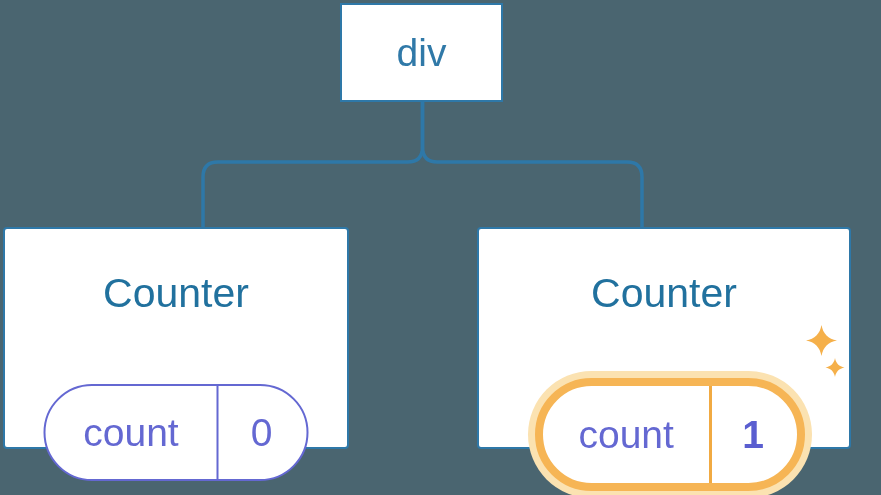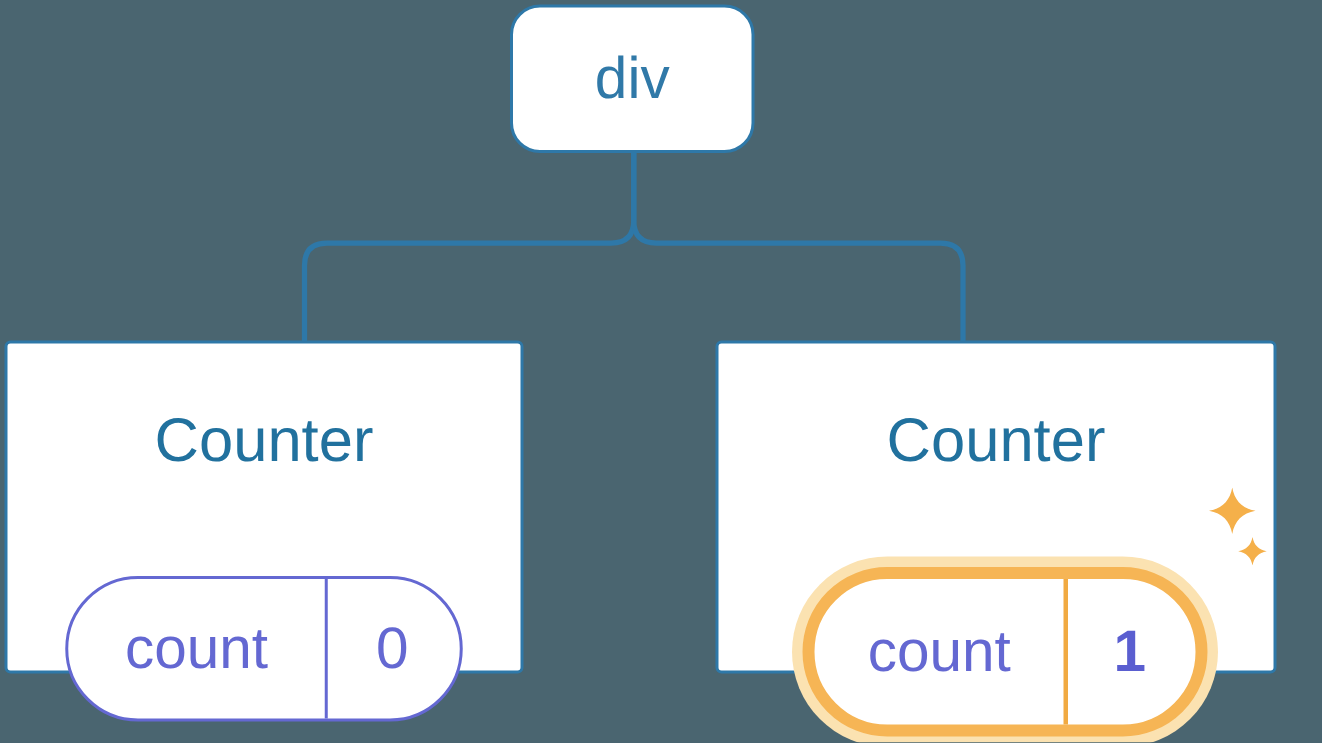--- a/index.html
+++ b/index.html
@@ -28,21 +28,21 @@
     fill: none;
   }
   .root-node {
     position: absolute;
     left: 340px;
     top: 3px;
     width: 163px;
     height: 99px;
     background: #FFFFFF;
     border: 2.5px solid #2E78A8;
-    border-radius: 20px;
+    border-radius: 0;
     box-sizing: border-box;
     display: flex;
     align-items: center;
     justify-content: center;
     font-size: 39px;
     color: #3079A8;
   }
   .card {
     position: absolute;
     top: 227px;

